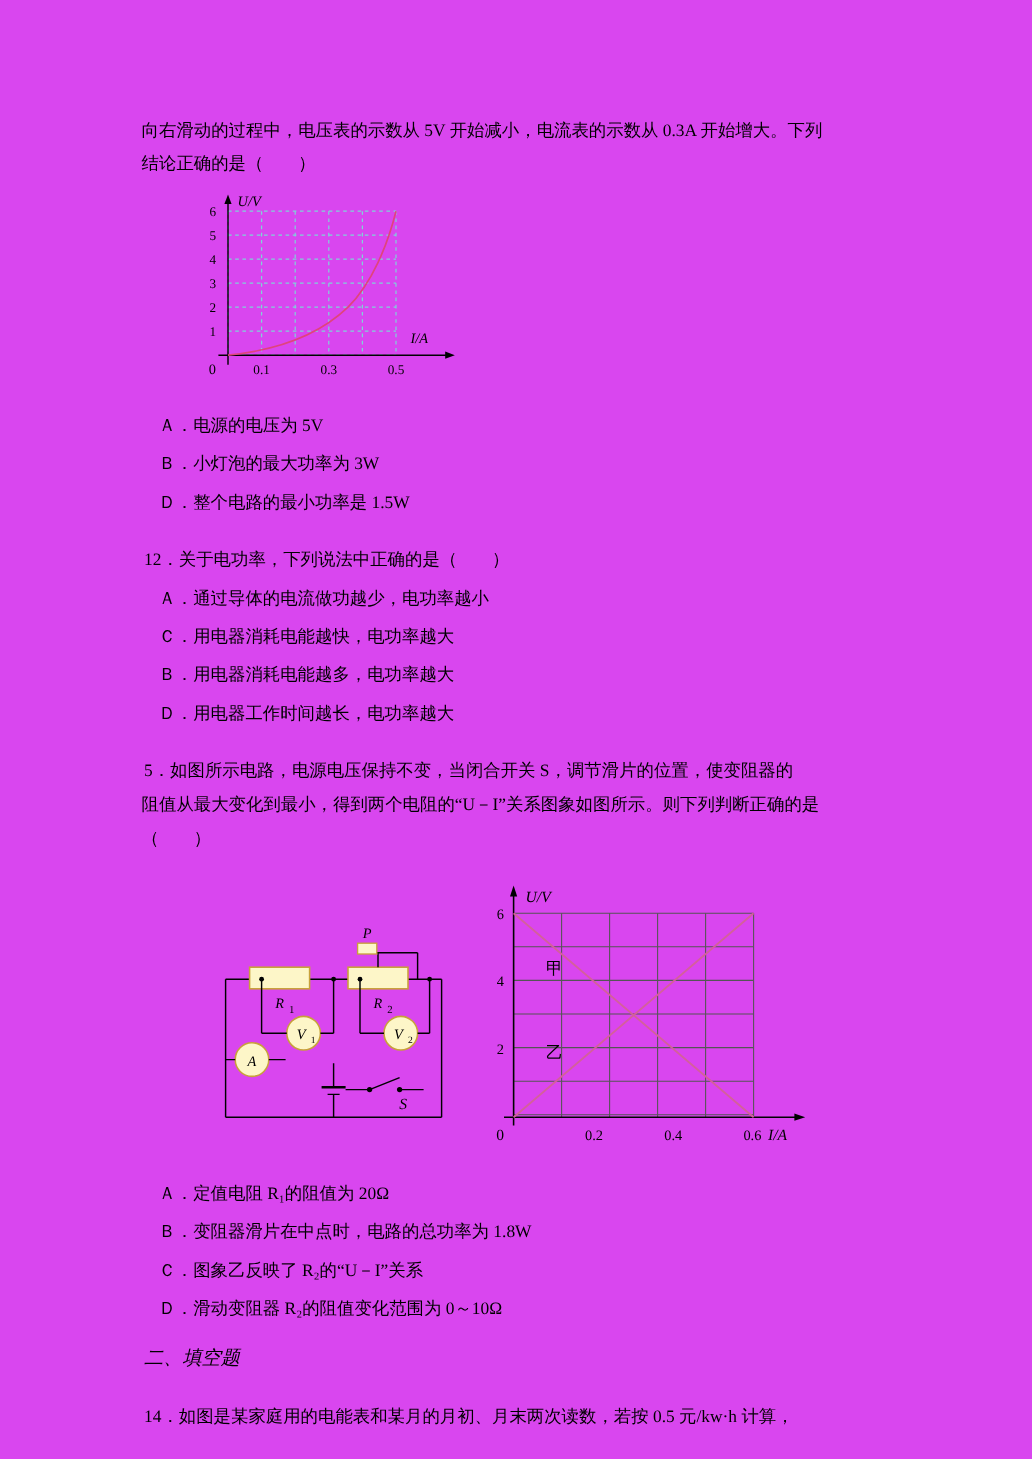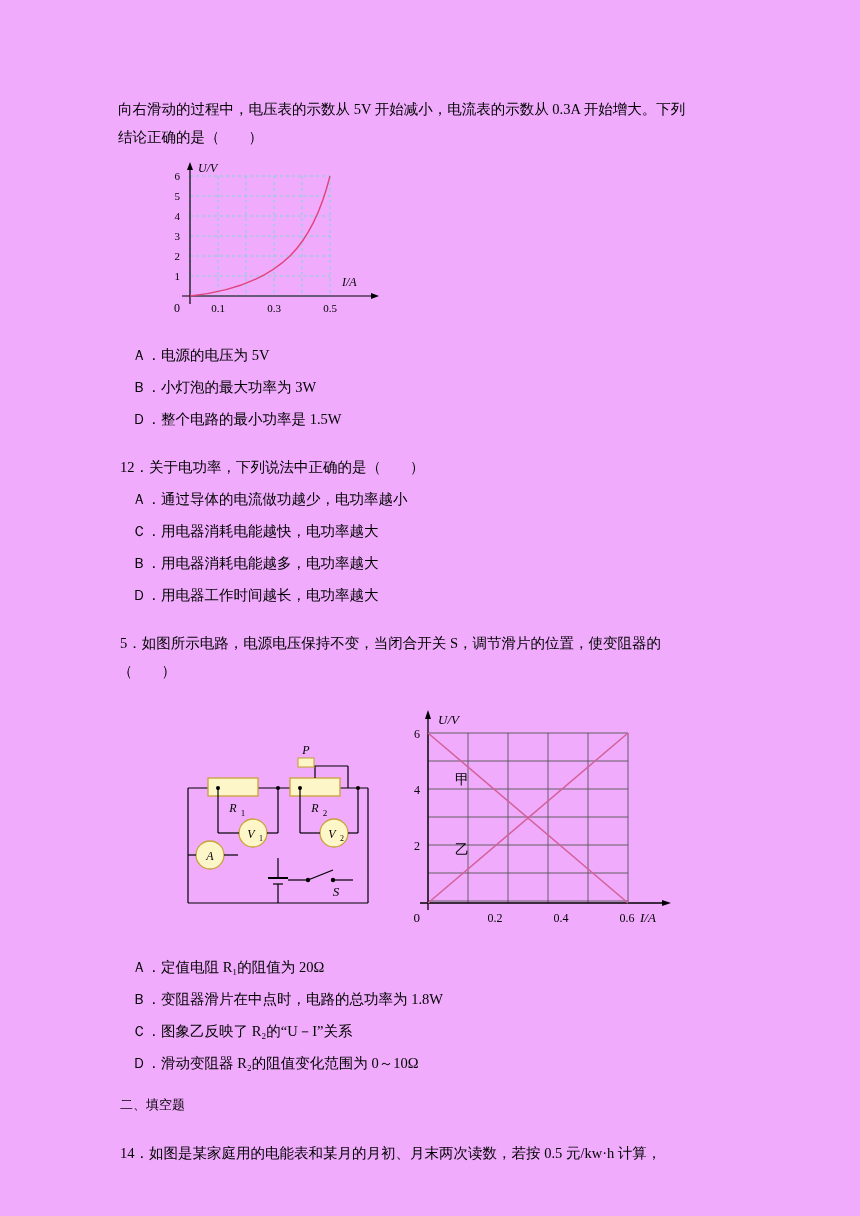--- a/index.html
+++ b/index.html
@@ -13,21 +13,21 @@
     font-family: "Liberation Serif", serif;
     color: #000000;
     position: relative;
     overflow: hidden;
   }
   .page {
     position: absolute;
     left: 0; top: 0;
     width: 860px;
     height: 1216px;
-    background: #f0abfc;
+    background: #d946ef;
   }
   .content {
     position: absolute;
     left: 118px;
     top: 96px;
     width: 620px;
   }
   .para {
     font-size: 14.5px;
     line-height: 26px;
@@ -40,22 +40,23 @@
     margin: 6px 0 0 0;
     padding-left: 14px;
   }
   .qnum {
     margin-top: 22px;
     padding-left: 2px;
   }
   .sect {
     margin-top: 16px;
     padding-left: 2px;
-    font-size: 13px;
+    font-size: 16px;
     line-height: 26px;
+    font-style: italic;
   }
   .fig1 {
     position: relative;
     width: 260px;
     height: 180px;
     margin: 6px 0 0 42px;
   }
   .fig2 {
     position: relative;
     width: 560px;
@@ -120,20 +121,21 @@
     <p class="opt">Ｂ．小灯泡的最大功率为 3W</p>
     <p class="opt">Ｄ．整个电路的最小功率是 1.5W</p>
 
     <p class="para qnum">12．关于电功率，下列说法中正确的是（　　）</p>
     <p class="opt">Ａ．通过导体的电流做功越少，电功率越小</p>
     <p class="opt">Ｃ．用电器消耗电能越快，电功率越大</p>
     <p class="opt">Ｂ．用电器消耗电能越多，电功率越大</p>
     <p class="opt">Ｄ．用电器工作时间越长，电功率越大</p>
 
     <p class="para qnum">5．如图所示电路，电源电压保持不变，当闭合开关 S，调节滑片的位置，使变阻器的</p>
+    <p class="para">阻值从最大变化到最小，得到两个电阻的“U－I”关系图象如图所示。则下列判断正确的是</p>
     <p class="para">（　　）</p>
 
     <div class="fig2">
       <svg width="560" height="260" viewBox="0 0 560 260">
 
         <g stroke="#000" stroke-width="1.2" fill="none">
 
           <line x1="40" y1="100" x2="220" y2="100"></line>
           <line x1="40" y1="100" x2="40" y2="215"></line>
           <line x1="40" y1="215" x2="220" y2="215"></line>

